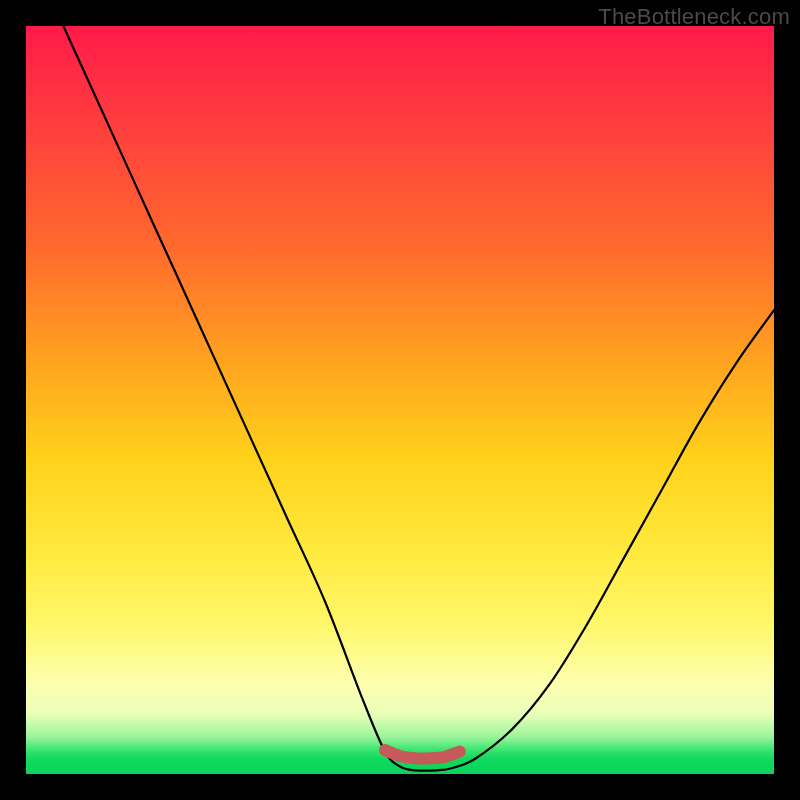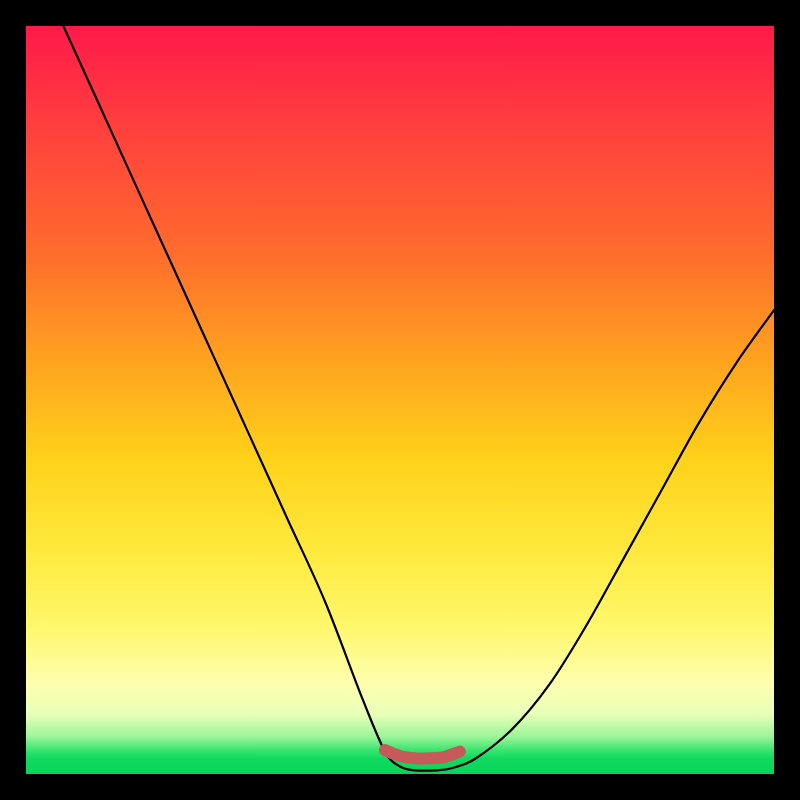--- a/index.html
+++ b/index.html
@@ -59,20 +59,21 @@
     font-weight: 500;
     letter-spacing: 0.2px;
     user-select: none;
   }
 </style>
 </head>
 <body>
 
 <div class="frame">
 
+  <div class="watermark">TheBottleneck.com</div>
 
   <div class="plot">
     <svg class="curve" viewBox="0 0 748 748" preserveAspectRatio="none">
       <path id="curve-path" fill="none" stroke="#000" stroke-width="2.2" stroke-linecap="round" stroke-linejoin="round" d="M 37.4 0.0 C 43.6 13.7, 62.3 54.9, 74.8 82.3 C 87.3 109.7, 99.7 137.1, 112.2 164.6 C 124.7 192.0, 137.1 219.4, 149.6 246.8 C 162.1 274.3, 174.5 301.7, 187.0 329.1 C 199.5 356.5, 211.9 384.0, 224.4 411.4 C 236.9 438.8, 249.3 466.3, 261.8 493.7 C 274.3 521.1, 286.7 546.0, 299.2 576.0 C 311.7 605.9, 326.6 648.3, 336.6 673.2 C 346.6 698.1, 352.8 714.3, 359.0 725.6 C 365.3 736.8, 369.0 737.4, 374.0 740.5 C 379.0 743.6, 382.7 743.6, 389.0 744.3 C 395.2 744.9, 405.2 744.6, 411.4 744.3 C 417.6 743.9, 420.1 743.9, 426.4 742.0 C 432.6 740.1, 438.8 739.5, 448.8 733.0 C 458.8 726.6, 473.7 715.6, 486.2 703.1 C 498.7 690.7, 511.1 675.7, 523.6 658.2 C 536.1 640.8, 548.5 619.6, 561.0 598.4 C 573.5 577.2, 585.9 553.5, 598.4 531.1 C 610.9 508.6, 623.3 486.2, 635.8 463.8 C 648.3 441.3, 660.7 417.6, 673.2 396.4 C 685.7 375.2, 698.1 355.3, 710.6 336.6 C 723.1 317.9, 741.8 293.0, 748.0 284.2"></path>
       <path id="marker-path" fill="none" stroke="#c65a5a" stroke-width="12" stroke-linecap="round" stroke-linejoin="round" d="M 359.0 724.1 C 361.5 725.1, 369.0 728.7, 374.0 730.0 C 379.0 731.4, 384.0 731.9, 389.0 732.3 C 393.9 732.7, 398.9 732.5, 403.9 732.3 C 408.9 732.0, 413.9 731.9, 418.9 730.8 C 423.9 729.7, 431.3 726.4, 433.8 725.6"></path>
     </svg>
   </div>
 
 </div>
 

